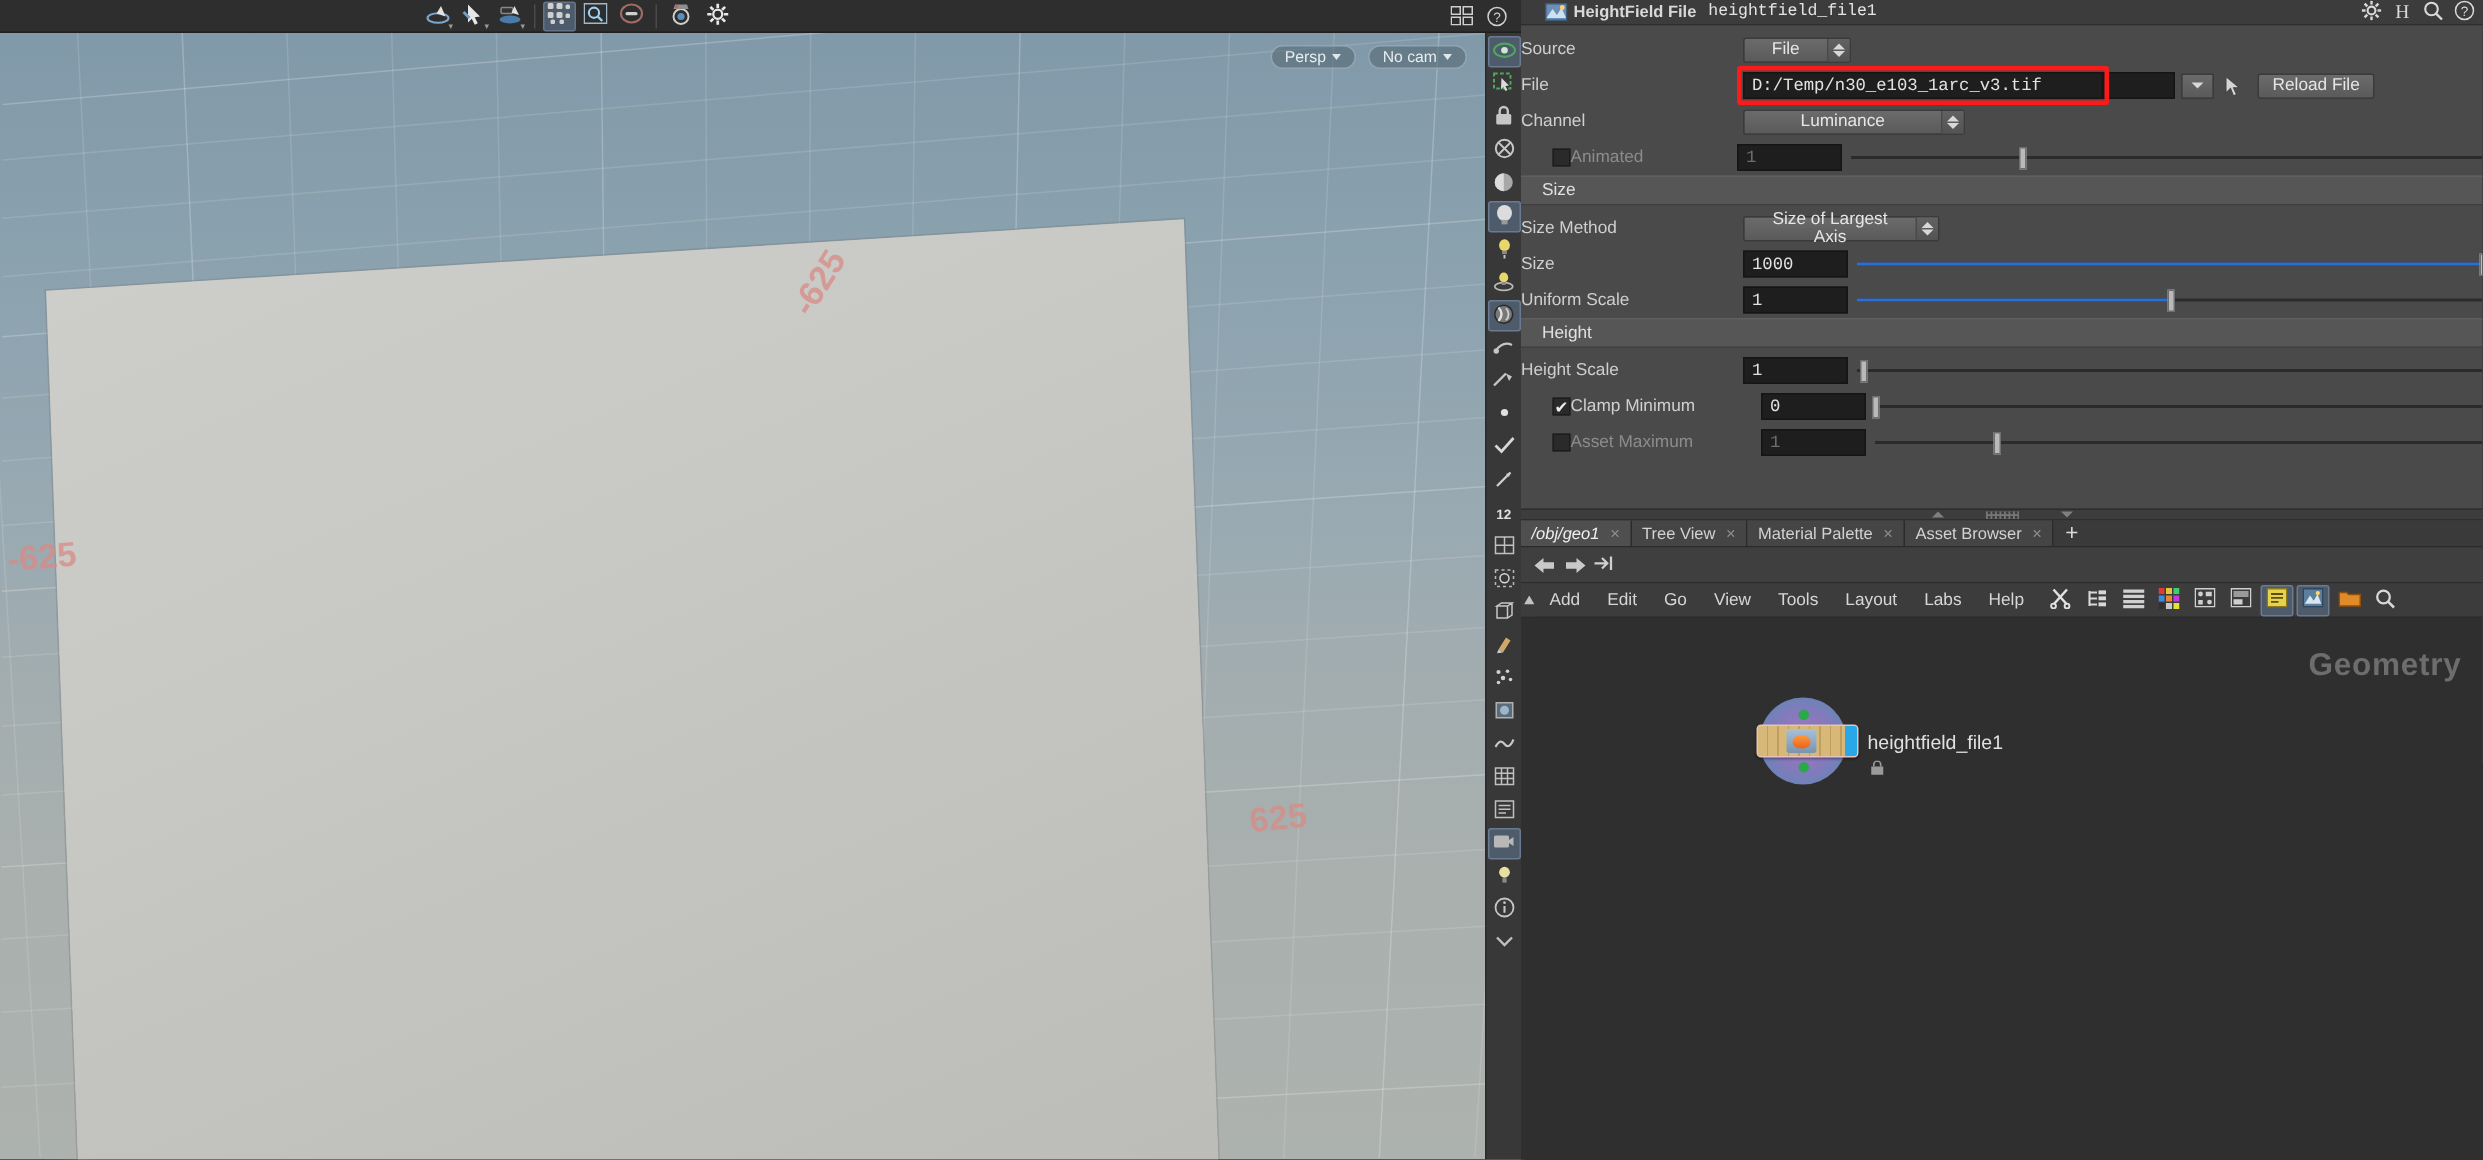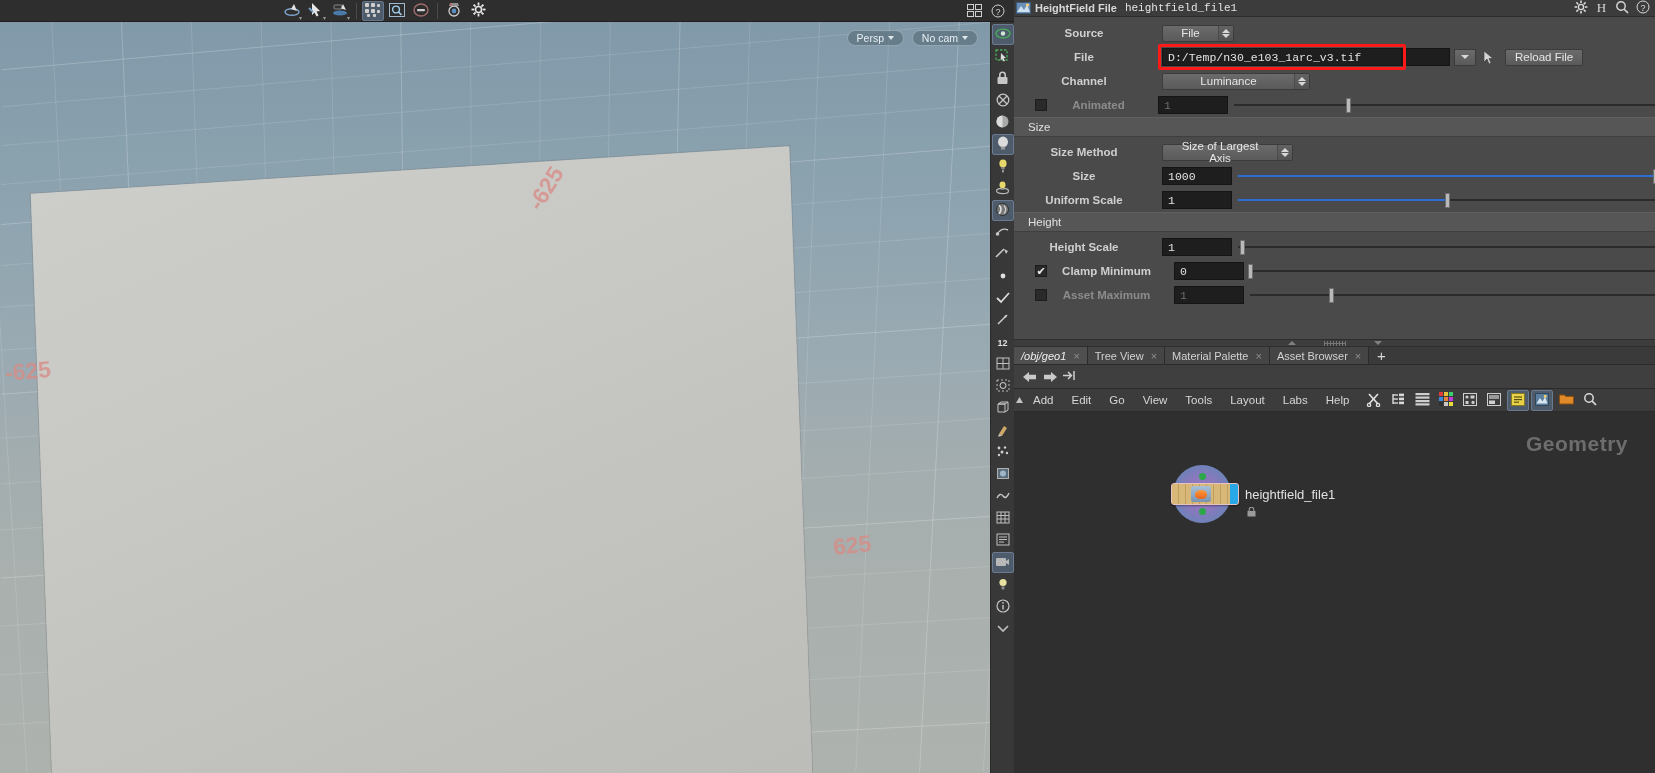--- a/index.html
+++ b/index.html
@@ -80,36 +80,36 @@
 
   
   #right {
     position:absolute; left:1014px; top:0; width:641px; height:773px;
     background:#454545;
   }
 
   
   #param-header {
     height:17px; background:#3c3c3c; display:flex; align-items:center;
-    border-bottom:1px solid #2d2d2d; padding-left:0;
+    border-bottom:1px solid #2d2d2d; padding-left:14px;
   }
   .ph-icon { width:15px;height:13px; margin:0 4px 0 2px; display:flex;align-items:center;justify-content:center;}
   .ph-title { color:#d8d8d8; font-weight:bold; font-size:11px; }
   .ph-name {
     margin-left:8px; color:#e4e4e4; font-family:"Liberation Mono", monospace; font-size:11px;
   }
   .ph-right { margin-left:auto; display:flex; align-items:center; gap:7px; padding-right:5px;}
 
   #param-body {
     position:absolute; top:17px; left:0; right:0; height:322px;
     background:#4a4a4a; overflow:hidden;
   }
   .prow { display:flex; align-items:center; height:24px; padding-left:0px; }
   .plabel {
-    width:148px; text-align:center; padding-right:8px; color:#cfcfcf; font-size:11.5px;font-weight:bold;
+    width:148px; text-align:left; padding-right:8px; color:#cfcfcf; font-size:11.5px;
   }
   .plabel.dim { color:#8c8c8c; }
   .pcheck {
     width:12px;height:12px;background:#2a2a2a;border:1px solid #1d1d1d;
     margin-left:21px; margin-right:0; display:flex;align-items:center;justify-content:center;
     color:#ededed;font-size:11px; cursor:pointer; flex:none;
   }
   .menu-btn {
     height:17px; background:linear-gradient(180deg,#6b6b6b,#5a5a5a);
     border:1px solid #3b3b3b; border-radius:2px; display:flex; align-items:center;
@@ -193,21 +193,21 @@
   .nm-item { padding:0 9px; font-size:11.5px; color:#d6d6d6; cursor:pointer; }
   .nm-icon { width:22px;height:21px; display:flex;align-items:center;justify-content:center; cursor:pointer; margin:0 1px;}
   .nm-icon.sel { background:#4d5b6b; border:1px solid #6a7b91; border-radius:2px;}
 
   
   #netcanvas {
     position:absolute; top:412px; left:0; right:0; bottom:0;
     background:#2f2f2f; overflow:hidden;
   }
   #watermark {
-    position:absolute; right:27px; top:20px; color:#6d6d6d; font-size:21px;
+    position:absolute; right:14px; top:20px; color:#6d6d6d; font-size:21px;
     font-weight:bold; letter-spacing:0.5px;
   }
   #node {
     position:absolute; left:159px; top:53px; display:flex; align-items:center;
   }
   .node-halo {
     width:58px;height:58px;border-radius:50%;
     background: radial-gradient(circle at 50% 50%, #9b7fc4 0%, #8a78bd 42%, #6f82b8 70%, #6b86bd 100%);
     display:flex;align-items:center;justify-content:center; position:relative;
   }

